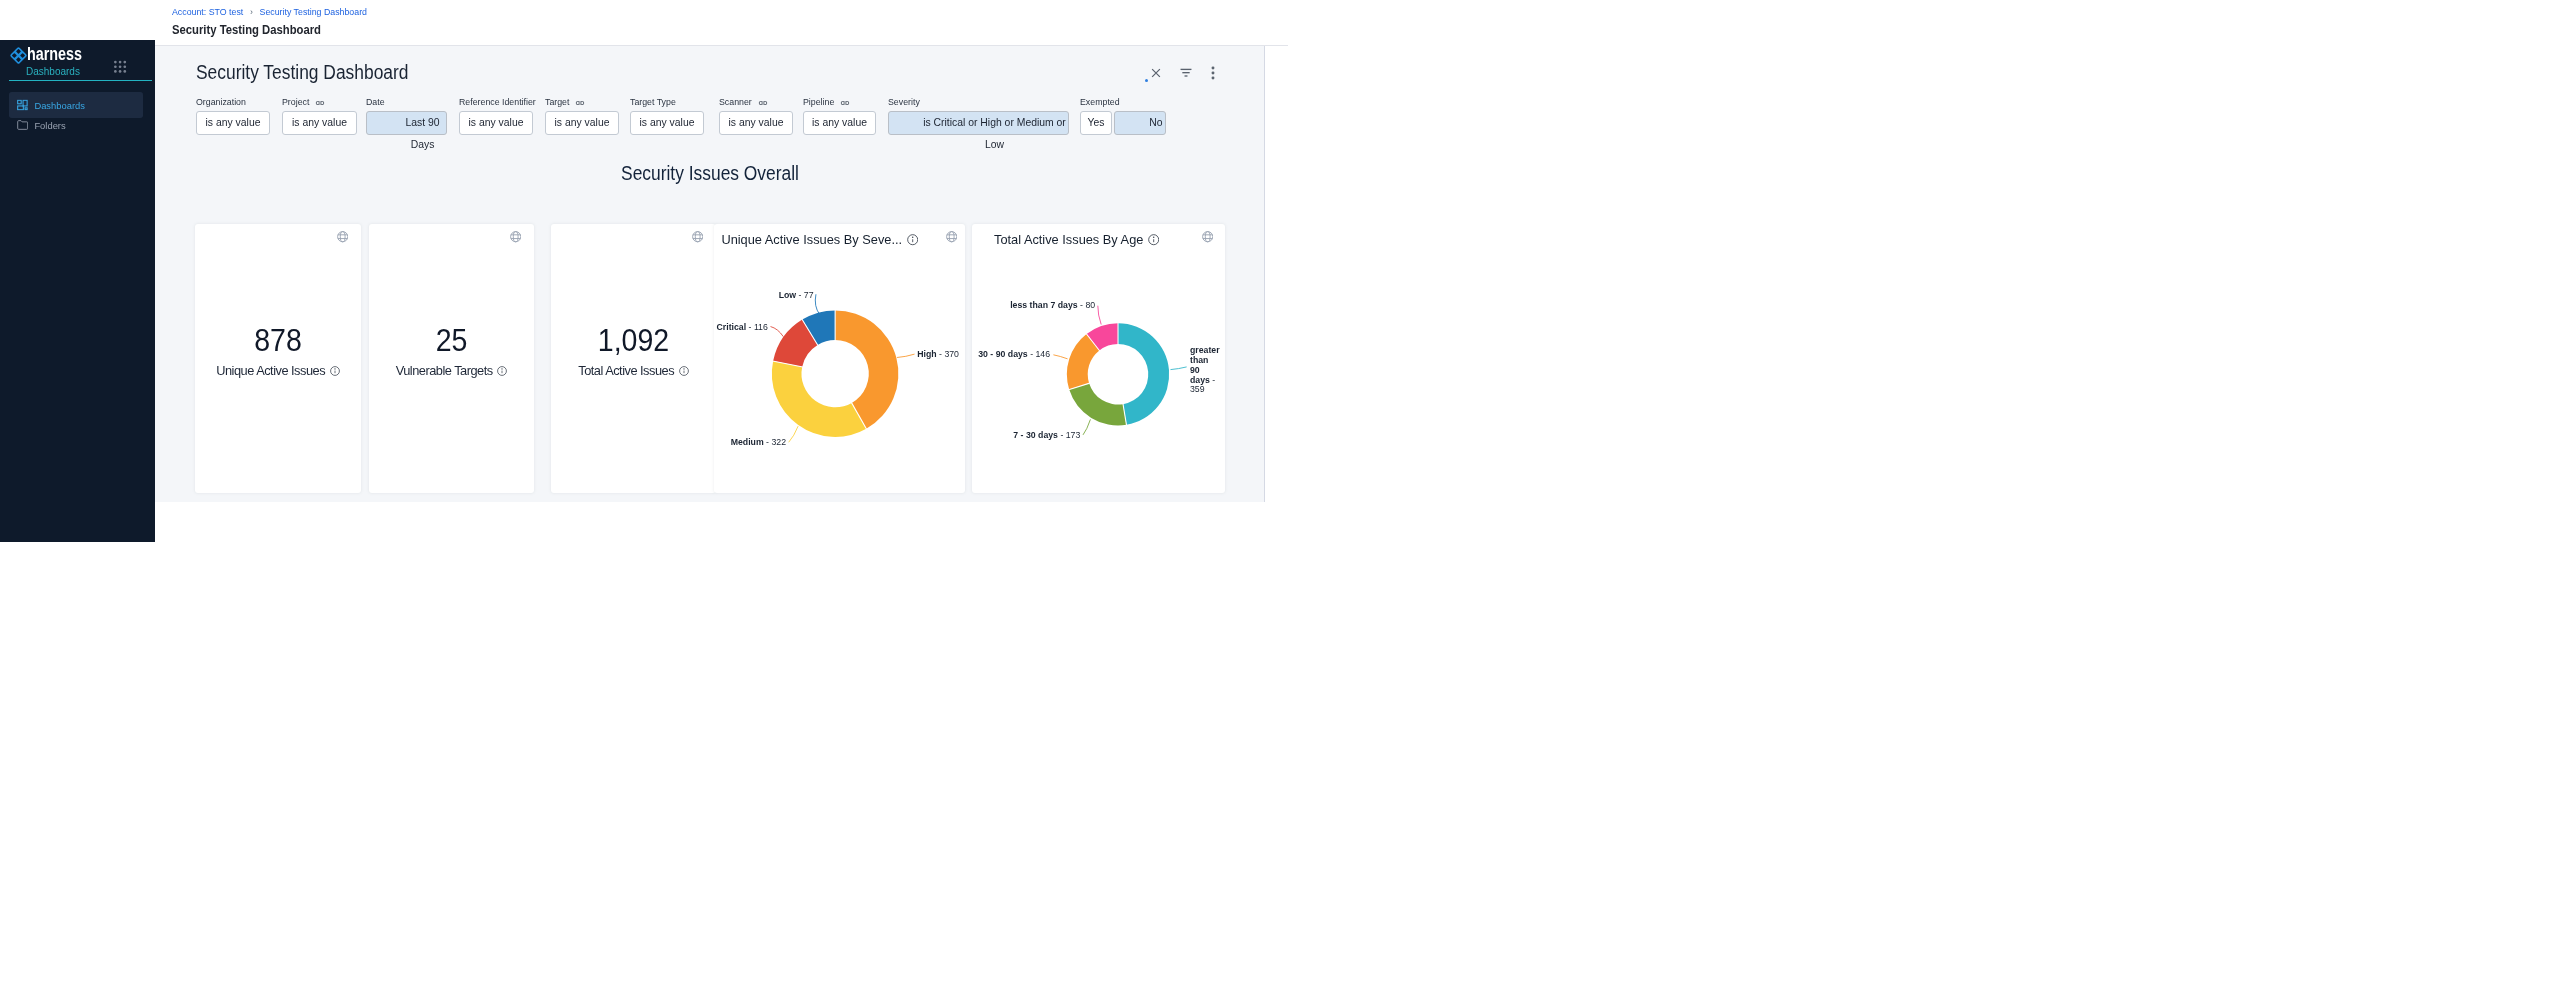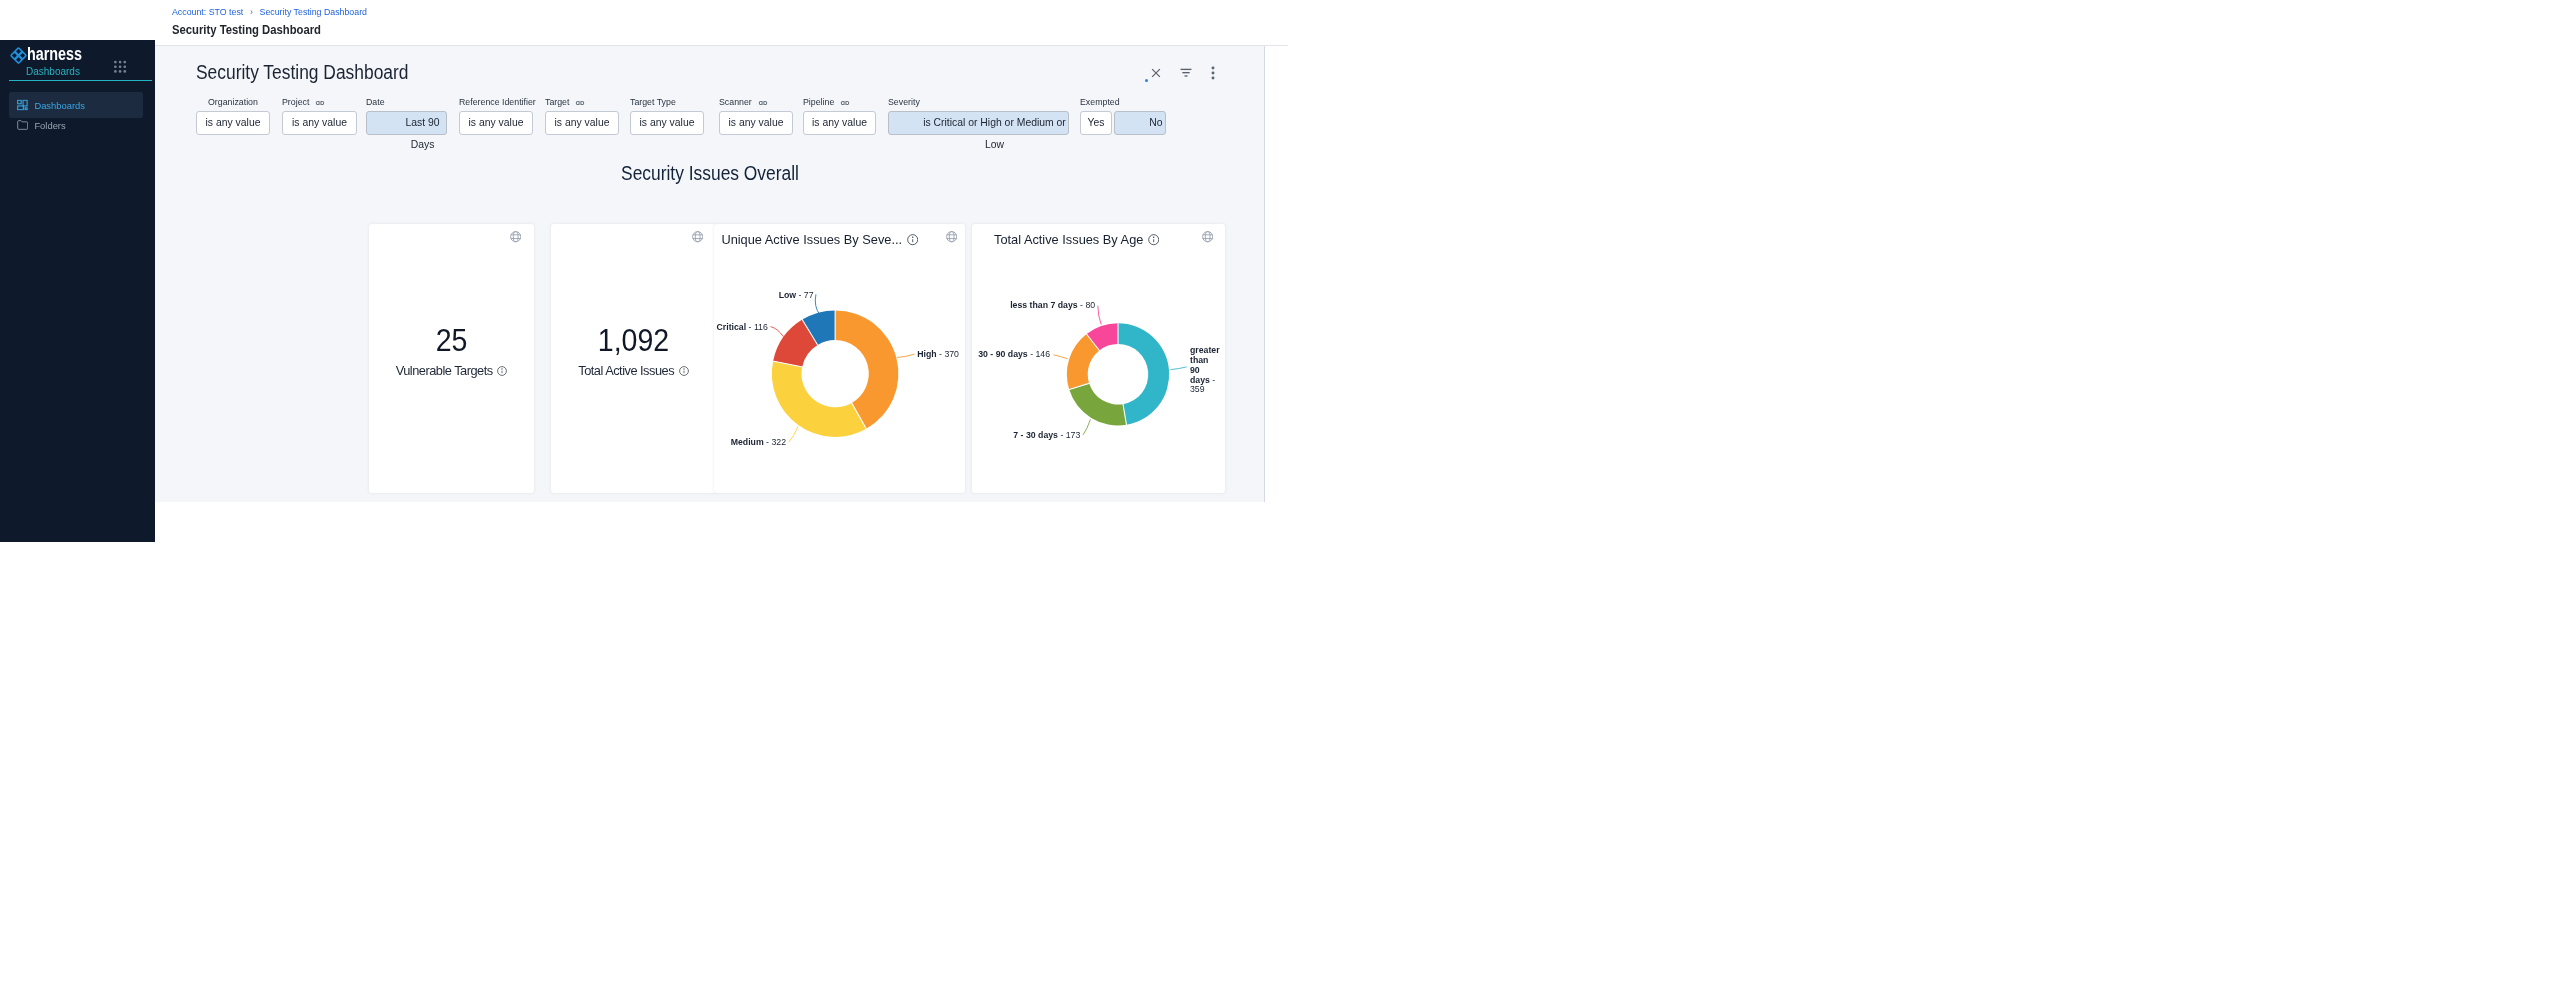--- a/index.html
+++ b/index.html
@@ -106,21 +106,21 @@
     </g>
   </svg>
   <svg class="tool" style="left:1050px;" width="16" height="16" viewBox="0 0 24 24">
     <g fill="#5c6570">
       <circle cx="12" cy="4.6" r="2.2"></circle>
         <circle cx="12" cy="12" r="2.2"></circle>
         <circle cx="12" cy="19.4" r="2.2"></circle>
     </g>
   </svg>
 
-  <div class="flabel" style="left:53px;">Organization</div>
+  <div class="flabel" style="left:41px;">Organization</div>
   <div class="fbtn" style="left:41px;width:74px;">is any value</div>
   <div class="flabel" style="left:127px;">Project<svg class="linkic" width="10" height="10" viewBox="0 0 24 24">
         <path fill="#49525e" d="M3.9 12c0-1.71 1.39-3.1 3.1-3.1h4V7H7c-2.76 0-5 2.24-5 5s2.24 5 5 5h4v-1.9H7c-1.71 0-3.1-1.39-3.1-3.1zM8 13h8v-2H8v2zm9-6h-4v1.9h4c1.71 0 3.1 1.39 3.1 3.1s-1.39 3.1-3.1 3.1h-4V17h4c2.76 0 5-2.24 5-5s-2.24-5-5-5z"></path>
       </svg></div>
   <div class="fbtn" style="left:127px;width:75px;">is any value</div>
   <div class="flabel" style="left:211px;">Date</div>
   <div class="fbtn sel" style="left:211px;width:81px;">Last 90 Days</div>
   <div class="flabel" style="left:304px;">Reference Identifier</div>
   <div class="fbtn" style="left:304px;width:74px;">is any value</div>
   <div class="flabel" style="left:390px;">Target<svg class="linkic" width="10" height="10" viewBox="0 0 24 24">
@@ -138,20 +138,37 @@
       </svg></div>
   <div class="fbtn" style="left:648px;width:73px;">is any value</div>
   <div class="flabel" style="left:733px;">Severity</div>
   <div class="fbtn sel" style="left:733px;width:181px;">is Critical or High or Medium or Low</div>
   <div class="flabel" style="left:925px;">Exempted</div>
   <div class="fbtn" style="left:925px;width:32px;">Yes</div>
   <div class="fbtn sel" style="left:959px;width:52px;">No</div>
 
   <div class="overall">Security Issues Overall</div>
 
+  <div class="card" style="left:40px;width:166px;">
+    <svg class="globe" style="left:142px;" width="11.4" height="11.4" viewBox="0 0 17 17">
+        <g fill="none" stroke="#9aa3b2" stroke-width="1.4">
+          <circle cx="8.5" cy="8.5" r="7.6"></circle>
+          <ellipse cx="8.5" cy="8.5" rx="3.6" ry="7.6"></ellipse>
+          <path d="M1.4 5.7 L15.6 5.7 M1.4 11.3 L15.6 11.3"></path>
+        </g>
+      </svg>
+    <div class="bignum">878</div>
+    <div class="cardlabel">Unique Active Issues<svg width="10" height="10" viewBox="0 0 17 17">
+          <g fill="none" stroke="#3c4450" stroke-width="1.3">
+            <circle cx="8.5" cy="8.5" r="7.5"></circle>
+            <path d="M8.5 7.8 L8.5 12.2"></path>
+          </g>
+          <circle cx="8.5" cy="5" r="1.1" fill="#3c4450"></circle>
+        </svg></div>
+  </div>
   <div class="card" style="left:214px;width:165px;">
     <svg class="globe" style="left:141px;" width="11.4" height="11.4" viewBox="0 0 17 17">
         <g fill="none" stroke="#9aa3b2" stroke-width="1.4">
           <circle cx="8.5" cy="8.5" r="7.6"></circle>
           <ellipse cx="8.5" cy="8.5" rx="3.6" ry="7.6"></ellipse>
           <path d="M1.4 5.7 L15.6 5.7 M1.4 11.3 L15.6 11.3"></path>
         </g>
       </svg>
     <div class="bignum">25</div>
     <div class="cardlabel">Vulnerable Targets<svg width="10" height="10" viewBox="0 0 17 17">

